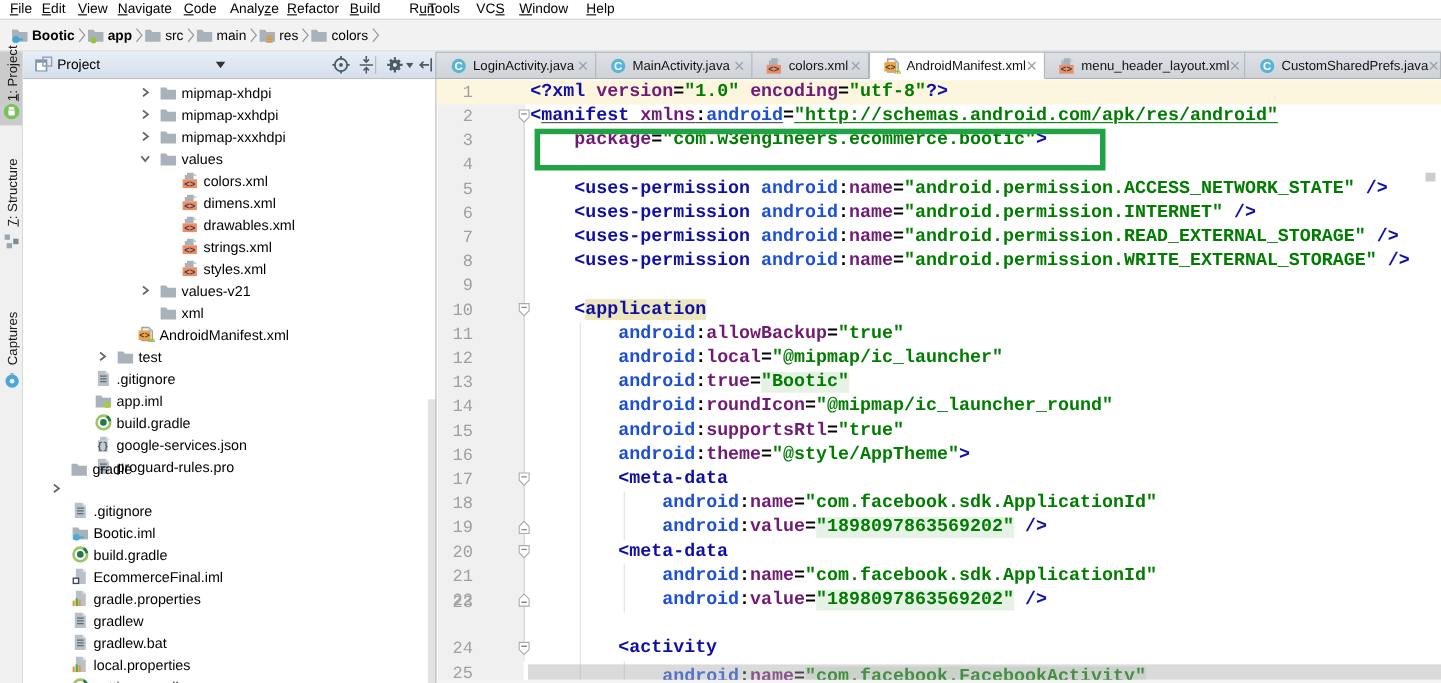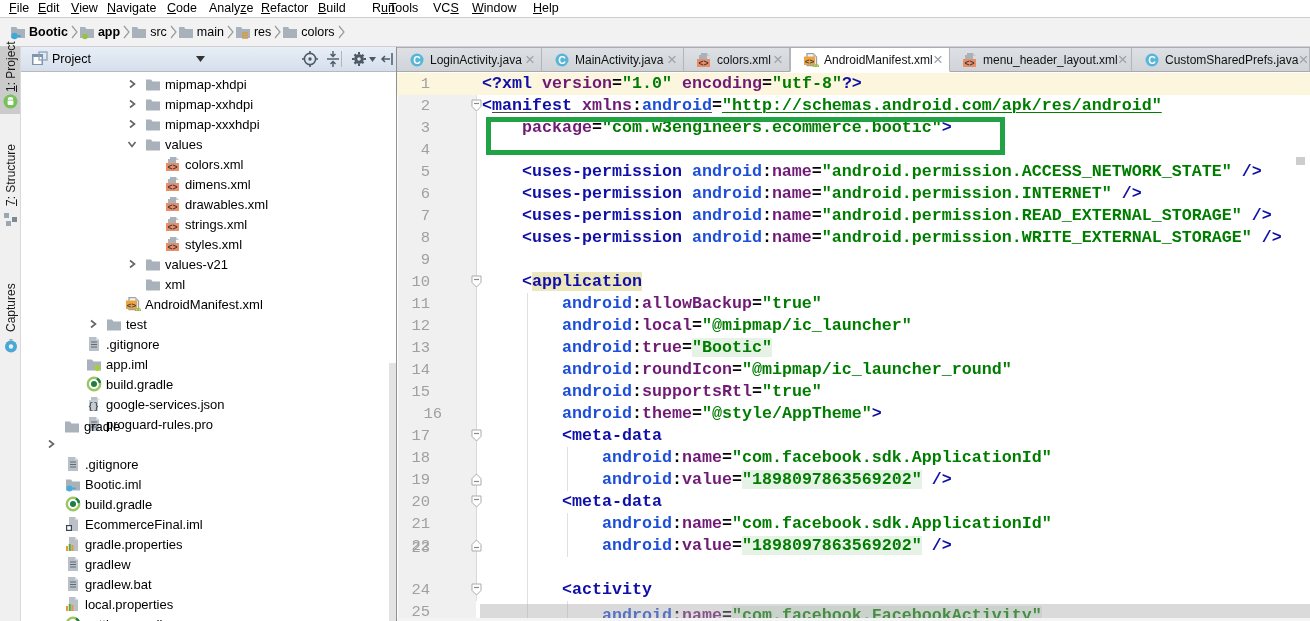--- a/index.html
+++ b/index.html
@@ -531,21 +531,21 @@
 <div class="ln" style="left:0;top:111px">6</div>
 <div class="ln" style="left:0;top:133px">7</div>
 <div class="ln" style="left:0;top:155px">8</div>
 <div class="ln" style="left:0;top:177px">9</div>
 <div class="ln" style="left:0;top:199px">10</div>
 <div class="ln" style="left:0;top:221px">11</div>
 <div class="ln" style="left:0;top:243px">12</div>
 <div class="ln" style="left:0;top:265px">13</div>
 <div class="ln" style="left:0;top:287px">14</div>
 <div class="ln" style="left:0;top:309px">15</div>
-<div class="ln" style="left:12px;top:331px">16</div>
+<div class="ln" style="left:0;top:331px">16</div>
 <div class="ln" style="left:0;top:353px">17</div>
 <div class="ln" style="left:0;top:375px">18</div>
 <div class="ln" style="left:0;top:397px">19</div>
 <div class="ln" style="left:0;top:419px">20</div>
 <div class="ln" style="left:0;top:441px">21</div>
 <div class="ln" style="left:0;top:463px">22</div>
 <div class="ln" style="left:0;top:465px">23</div>
 <div class="ln" style="left:0;top:507px">24</div>
 <div class="ln" style="left:0;top:529px">25</div>
 </div>

